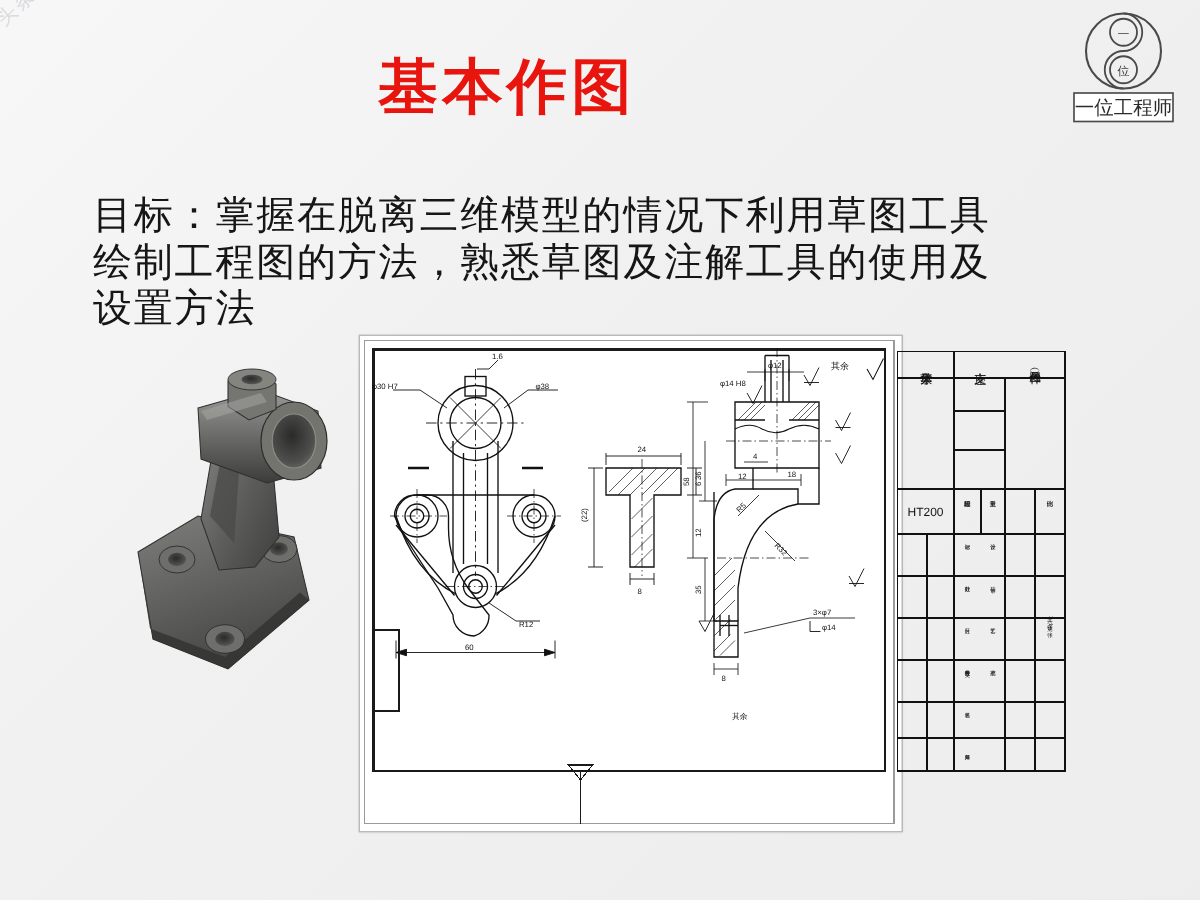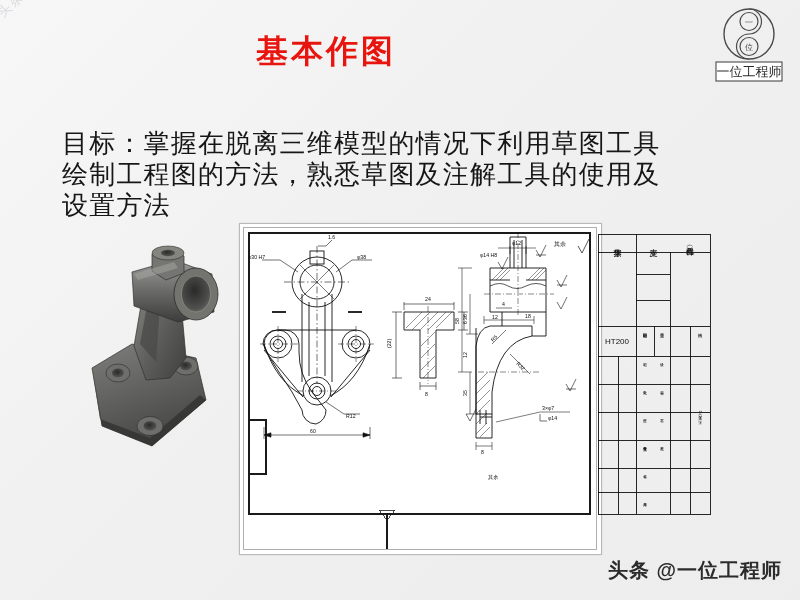--- a/index.html
+++ b/index.html
@@ -20,22 +20,23 @@
     color:#d9d9de;font-size:13px;letter-spacing:2px;white-space:nowrap;
     font-family:"Liberation Sans","DejaVu Sans",sans-serif;
     pointer-events:none;
   }
   
   #logo{position:absolute;right:12px;top:4px;width:78px;height:82px;}
   #logo svg{display:block;}
   
   #title{
     position:absolute;left:0;top:30px;width:652px;text-align:center;
-    color:#e8150f;font-size:32px;font-weight:bold;letter-spacing:3px;
+    color:#e8150f;font-size:40px;font-weight:bold;letter-spacing:3px;
     font-family:"Liberation Sans","DejaVu Sans",sans-serif;
+    padding-left:12px;
   }
   
   #body-text{
     position:absolute;left:62px;top:128px;width:620px;
     font-size:26px;line-height:31px;color:#161616;
     letter-spacing:1.2px;text-indent:0;
   }
   
   #model{position:absolute;left:74px;top:240px;width:170px;height:240px;}
   
@@ -413,15 +414,14 @@
         <text x="47" y="238" font-size="3.6" fill="#111" text-anchor="middle" font-family="'Liberation Sans',sans-serif" writing-mode="tb" glyph-orientation-vertical="0">签名</text>
         <text x="47" y="266" font-size="3.6" fill="#111" text-anchor="middle" font-family="'Liberation Sans',sans-serif" writing-mode="tb" glyph-orientation-vertical="0">年月日</text>
         <text x="64" y="126" font-size="3.6" fill="#111" text-anchor="middle" font-family="'Liberation Sans',sans-serif" writing-mode="tb" glyph-orientation-vertical="0">设计</text>
         <text x="64" y="154" font-size="3.6" fill="#111" text-anchor="middle" font-family="'Liberation Sans',sans-serif" writing-mode="tb" glyph-orientation-vertical="0">审核</text>
         <text x="64" y="182" font-size="3.6" fill="#111" text-anchor="middle" font-family="'Liberation Sans',sans-serif" writing-mode="tb" glyph-orientation-vertical="0">工艺</text>
         <text x="64" y="210" font-size="3.6" fill="#111" text-anchor="middle" font-family="'Liberation Sans',sans-serif" writing-mode="tb" glyph-orientation-vertical="0">批准</text>
         <text x="102" y="180" font-size="3.6" fill="#111" text-anchor="middle" font-family="'Liberation Sans',sans-serif" writing-mode="tb" glyph-orientation-vertical="0">共 1 张 第 1 张</text>
       </svg>
   </div>
 
-  <div id="credit">头条 @一位工程师</div>
 
 </div>
 
 </body></html>

